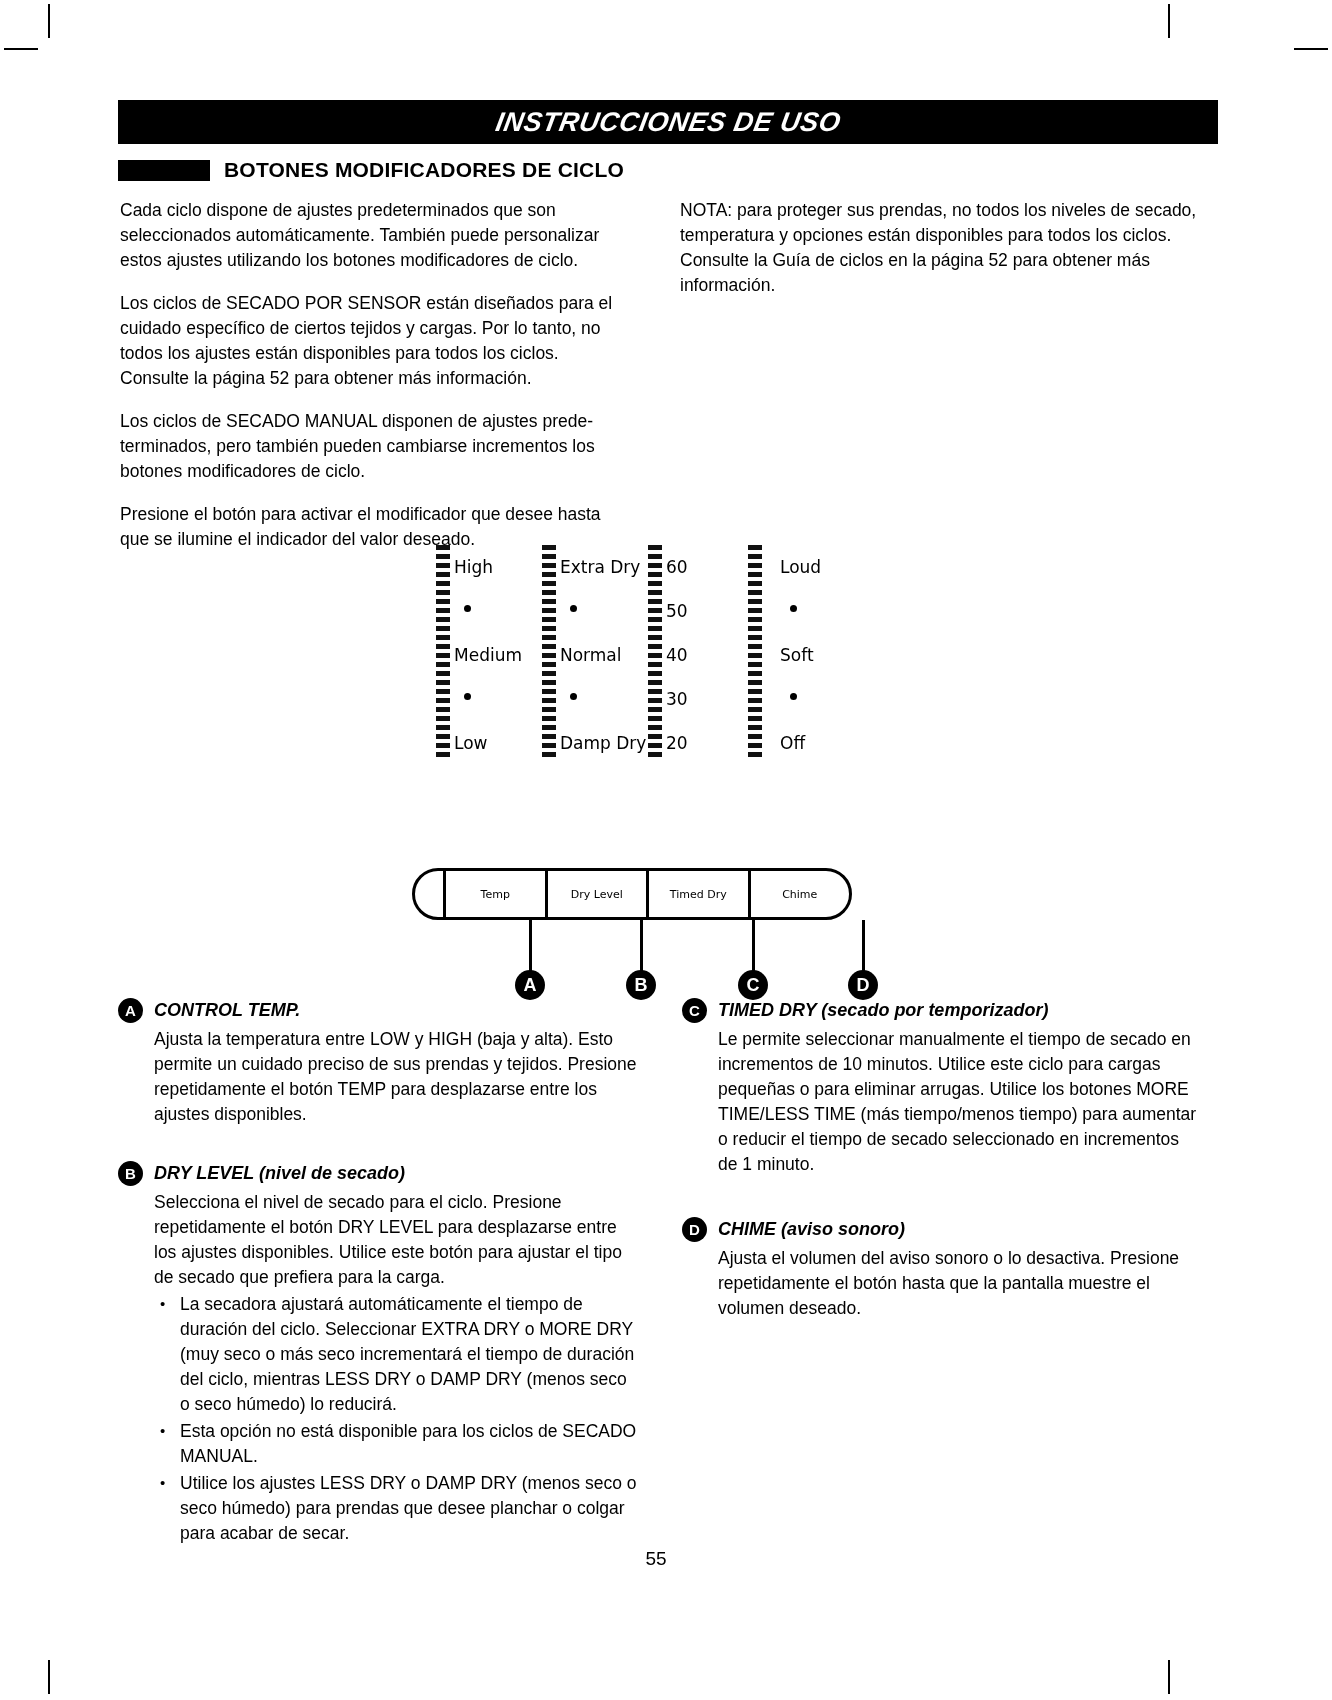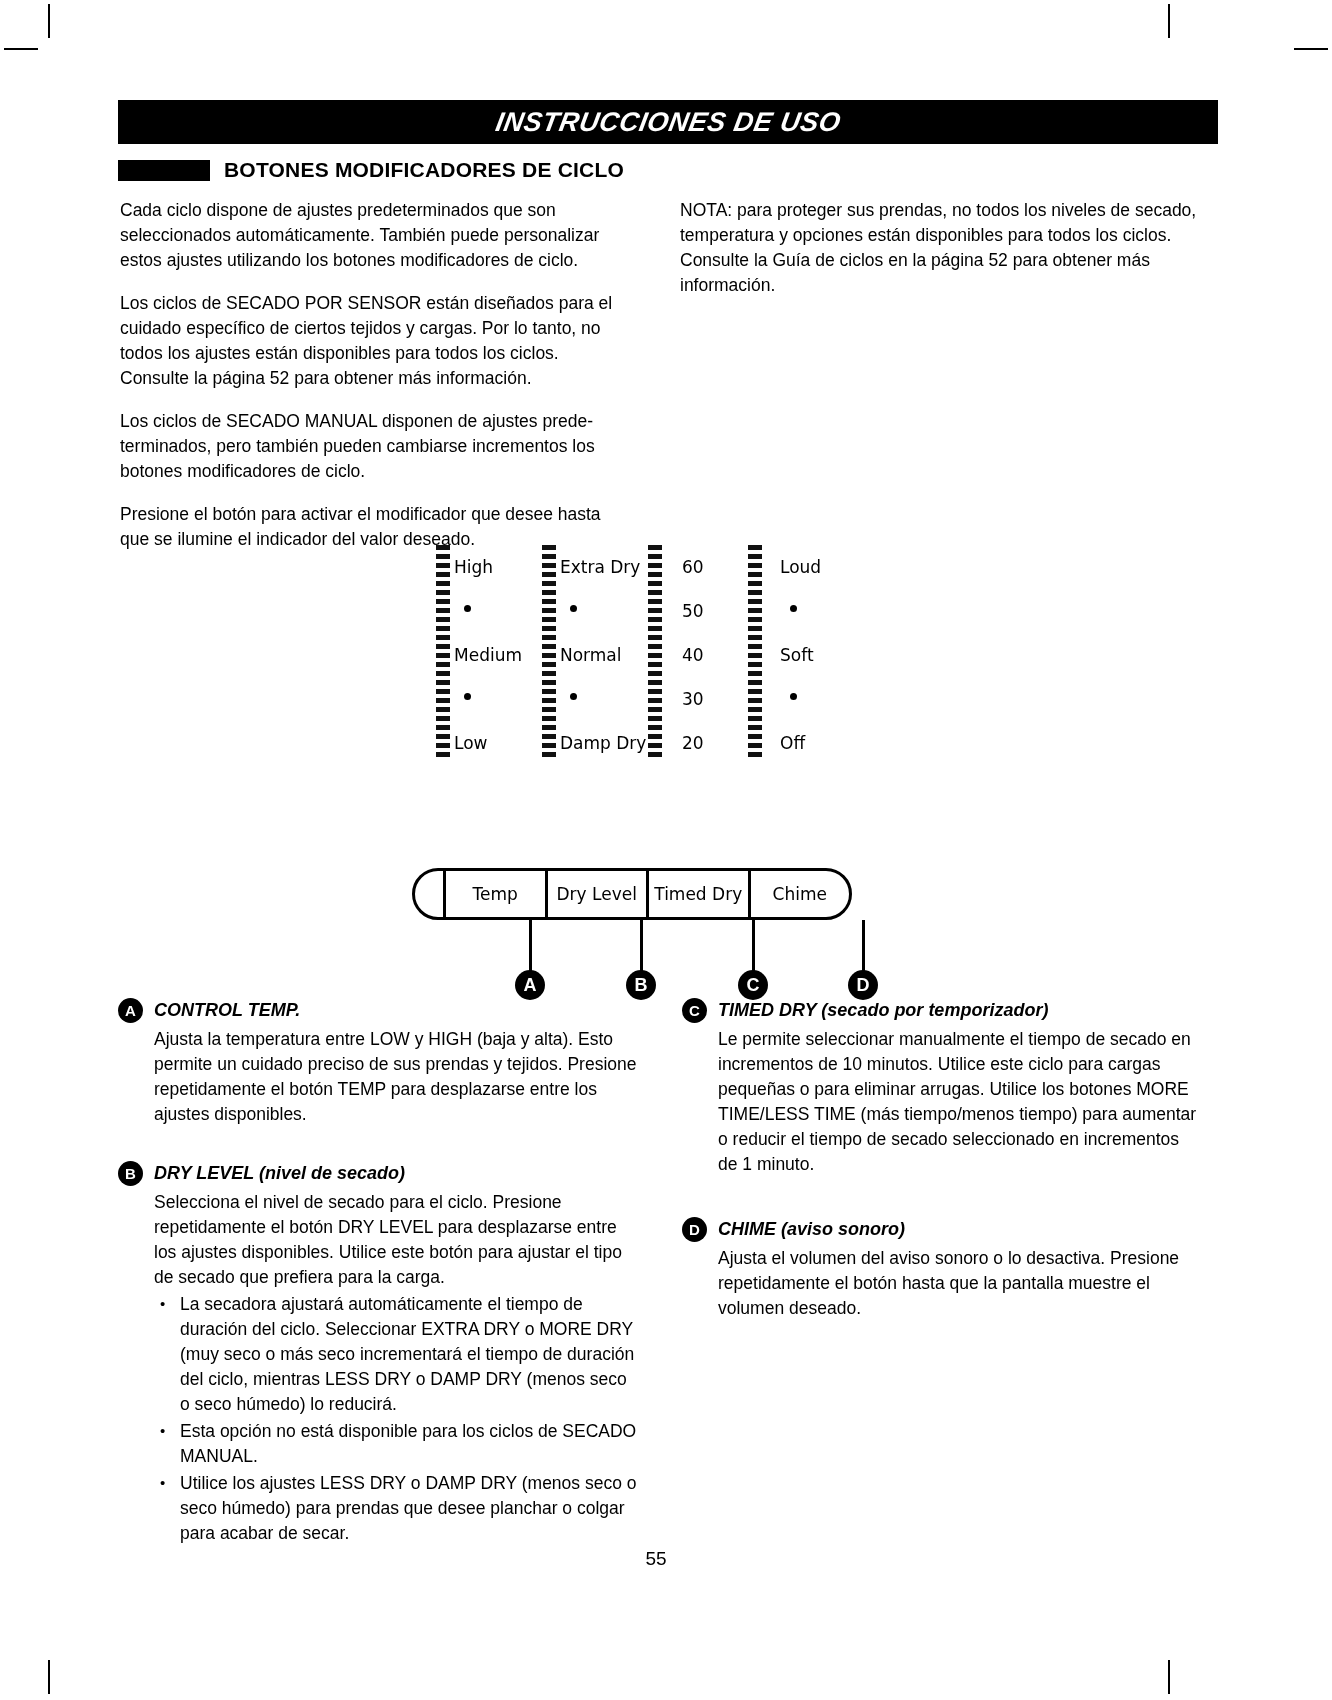--- a/index.html
+++ b/index.html
@@ -117,21 +117,21 @@
   .col3 { left: 318px; }
 
   .led-labels {
     position: absolute;
     top: 0;
     width: 95px;
     height: 212px;
   }
   .lab0 { left: 24px; }
   .lab1 { left: 130px; }
-  .lab2 { left: 236px; margin-left: 16px; }
+  .lab2 { left: 236px; }
   .lab3 { left: 336px; }
 
   .led-label {
     position: absolute;
     font-size: 17px;
     font-family: "DejaVu Sans", sans-serif;
     white-space: nowrap;
   }
   .led-dot {
     position: absolute;
@@ -159,21 +159,21 @@
     border-radius: 26px;
     display: flex;
     background: #fff;
     box-sizing: border-box;
   }
   .btn-cell {
     flex: 1;
     display: flex;
     align-items: center;
     justify-content: center;
-    font-size: 17px;
+    font-size: 11px;
     font-family: "DejaVu Sans", sans-serif;
     border-right: 3px solid #000;
     box-sizing: border-box;
   }
   .btn-cell:last-child { border-right: none; }
   .btn-cell:first-child {
     border-left: 3px solid #000;
     margin-left: 28px;
   }
 

